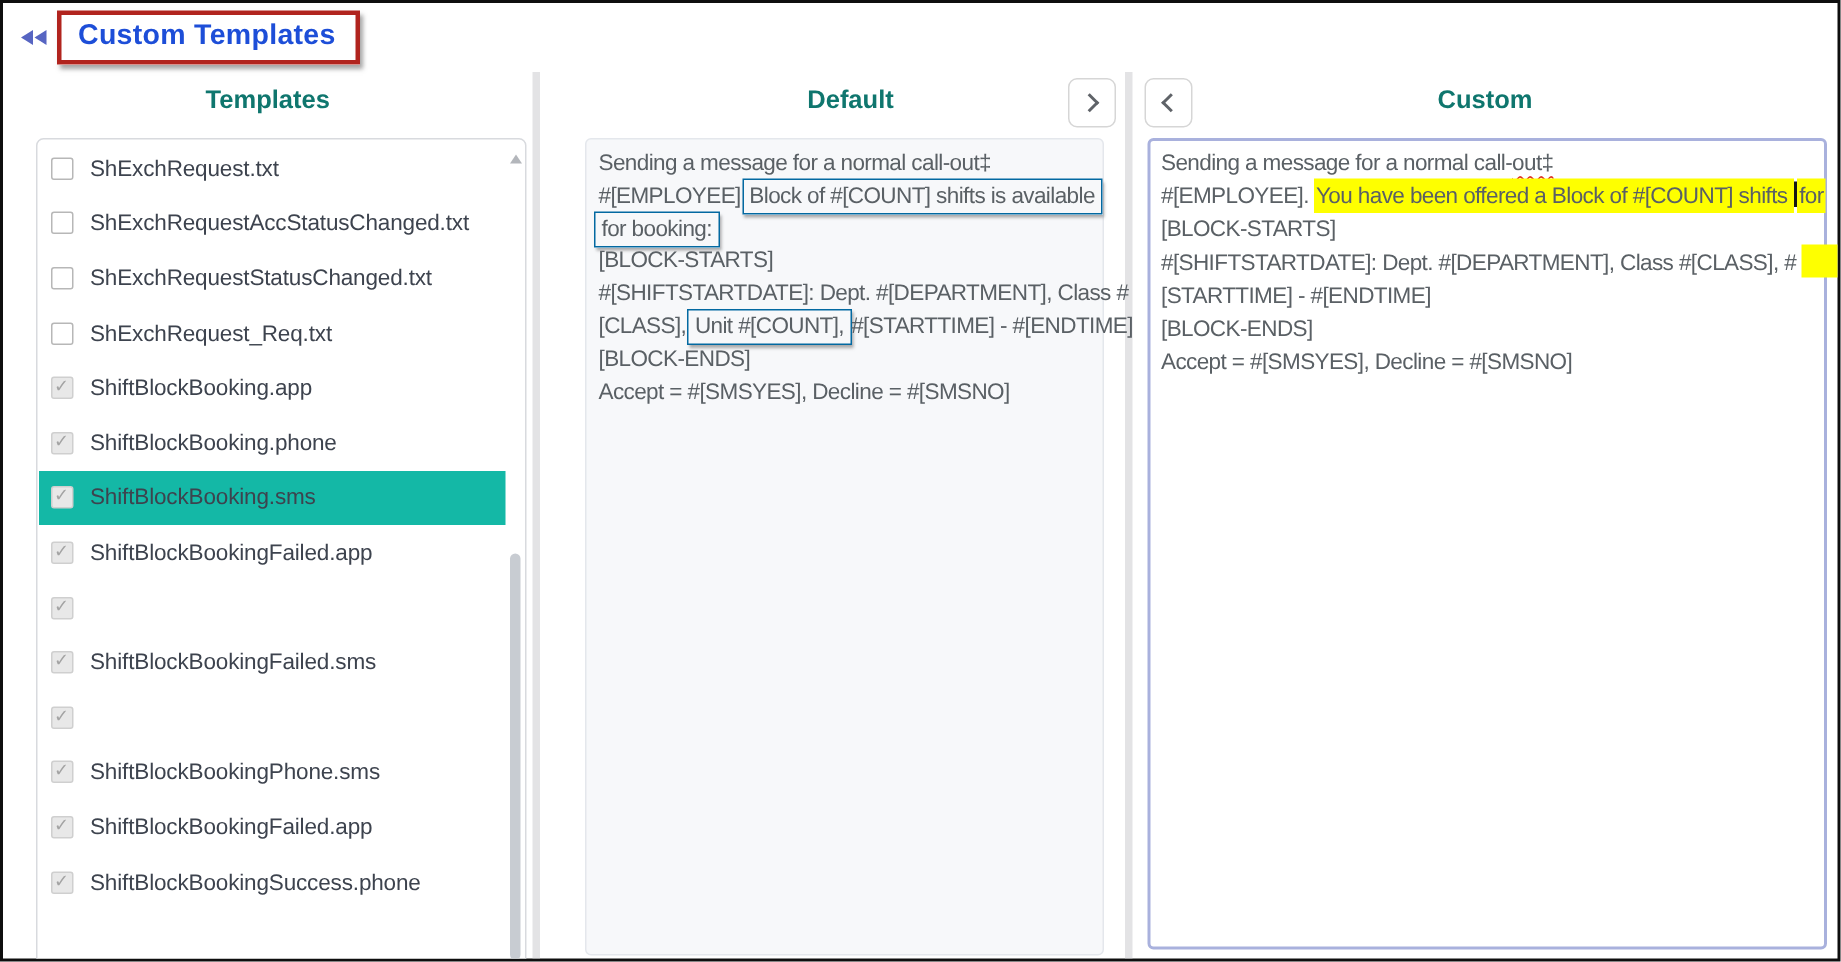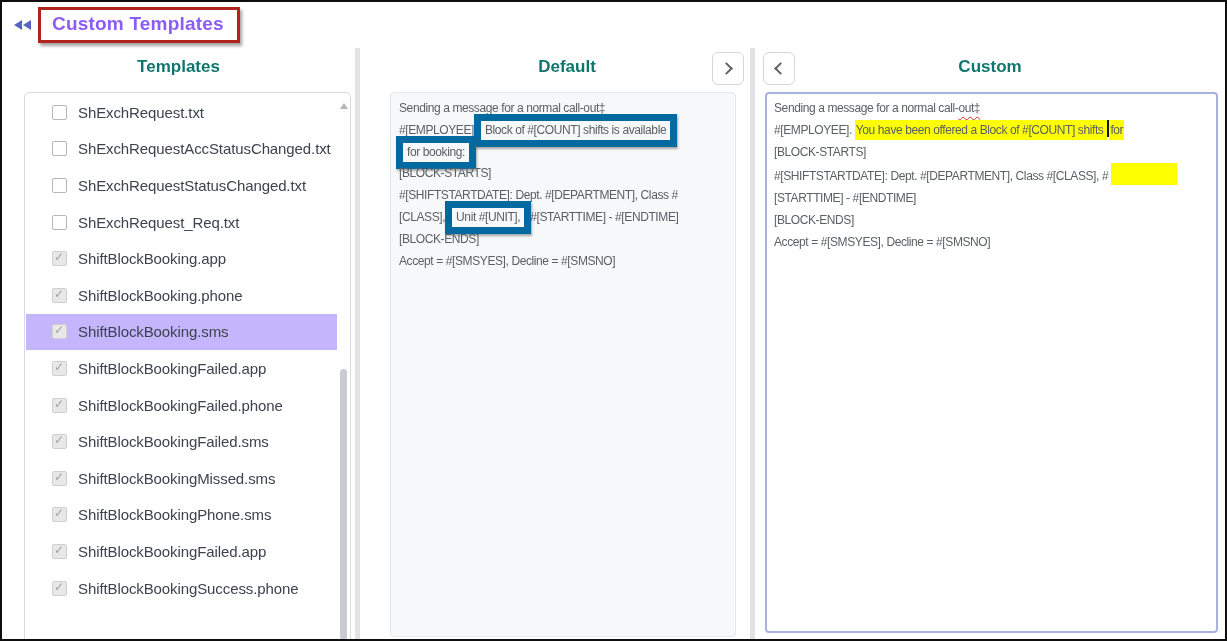--- a/index.html
+++ b/index.html
@@ -13,71 +13,71 @@
   }
   
   .hdr { height:46px; display:flex; align-items:center; padding-left:12px; }
   .collapse { display:flex; gap:1px; margin-right:7px; cursor:pointer; }
   .tri { width:0; height:0; border-top:5px solid transparent; border-bottom:5px solid transparent; border-right:8px solid #5765c2; }
   .title-annot {
     border:3px solid #b1241e;
     box-shadow:2px 3px 3px rgba(90,90,90,.55);
     padding:3px 13px 5px 11px;
   }
-  h1 { font-size:19px; font-weight:700; color:#8b5cf6; letter-spacing:.2px; }
+  h1 { font-size:19px; font-weight:700; color:#1d4ed8; letter-spacing:.2px; }
   
   .main { display:flex; height:591px; }
   .vdiv { width:5px; background:#e3e3e5; }
   .col { position:relative; }
   .col-templates { width:353px; }
   .col-default { width:366px;margin-left:24px; }
   .col-custom { flex:1; }
   h2 { font-size:17px; font-weight:700; color:#0f766e; text-align:center; margin-top:9px; }
   .col-head { position:relative; height:44px; }
   .col-head h2 { padding-top:9px; margin-top:0; }
   
   .listbox {
     position:absolute; left:22px; right:4px; top:44px; bottom:-4px;
     border:1px solid #d8dade; border-radius:5px 5px 0 0; background:#fff; overflow:hidden;
   }
   .rows { position:absolute; left:1px; top:1px; right:13px; bottom:0; }
-  .trow { height:36.6px; display:flex; align-items:center; padding-left:26px; gap:11px; cursor:pointer; }
-  .trow.selected { background:#c4b5fd; }
+  .trow { height:36.6px; display:flex; align-items:center; padding-left:8px; gap:11px; cursor:pointer; }
+  .trow.selected { background:#14b8a6; }
   .lbl { font-size:15px; letter-spacing:-.1px; color:#3d434e; white-space:nowrap; }
   .cb { width:15px; height:15px; flex:0 0 15px; border:1px solid #b7b7b7; border-radius:2px; background:#fff; position:relative; }
   .cb.checked { background:#e8e8e8; border-color:#cfcfcf; }
   .cb.checked::after { content:"\2713"; position:absolute; left:1px; top:-2px; font-size:12px; color:#a3a3a3; }
   .sbar { position:absolute; top:0; right:0; bottom:0; width:12px; }
   .sb-up { width:0; height:0; border:4px solid transparent; border-bottom:6px solid #b3b6bb; margin:6px auto 0; }
   .sb-thumb { position:absolute; top:276px; bottom:2px; left:2px; width:7px; border-radius:4px; background:#c8ccd2; cursor:grab; }
   
   .nav-btn {
     position:absolute; top:4px; width:32px; height:33px;
     background:#fff; border:1px solid #d6d6d6; border-radius:6px;
     display:flex; align-items:center; justify-content:center; cursor:pointer;
   }
   .nav-btn.to-right { right:6px; }
   .nav-btn.to-left { left:8px; }
   .chev { width:9px; height:9px; border-right:2px solid #5f6368; border-bottom:2px solid #5f6368; }
   .chev.r { transform:rotate(-45deg); margin-left:-3px; }
   .chev.l { transform:rotate(135deg); margin-right:-3px; }
   
-  .ta { position:absolute; top:44px; font-size:12px; line-height:21.8px; color:#5a6065; letter-spacing:-.4px; }
+  .ta { position:absolute; top:44px; font-size:15px; line-height:21.8px; color:#5a6065; letter-spacing:-.4px; }
   .ta-default {
     left:6px; width:346px; bottom:2px;
     background:#f7f8fa; border:1px solid #e4e7ec; border-radius:4px; padding:5px 8px;
   }
   .ta-custom {
     left:10px; right:7px; bottom:6px;
     background:#fff; border:2px solid #a9b1dd; border-radius:4px; padding:4px 7px;
     cursor:text;
   }
   .tline { white-space:pre; min-height:21.8px; }
   .redbox {
-    border:7px solid #0369a1; padding:2px 4px 3px;
+    border:1px solid #0369a1; padding:2px 4px 3px;
     margin-left:-3px; margin-right:-4px;
     box-shadow:1px 2px 2px rgba(90,90,90,.5);
   }
   .hl { background:#feff00; padding:3px 1px; }
   .hlblock { display:inline-block; width:66px; height:22px; background:#feff00; vertical-align:-5px; }
   .caret { display:inline-block; width:2px; height:17px; background:#161616; vertical-align:-3px; }
   .squiggle {
     text-decoration:underline; text-decoration-style:wavy;
     text-decoration-color:#d93025; text-decoration-thickness:1px; text-underline-offset:4px;
   }
@@ -128,29 +128,27 @@
           <div class="trow selected">
             <span class="cb checked"></span>
             <span class="lbl">ShiftBlockBooking.sms</span>
           </div>
           <div class="trow">
             <span class="cb checked"></span>
             <span class="lbl">ShiftBlockBookingFailed.app</span>
           </div>
           <div class="trow">
             <span class="cb checked"></span>
-            <span class="lbl">ShiftBlockBookingFailed.phone</span>
           </div>
           <div class="trow">
             <span class="cb checked"></span>
             <span class="lbl">ShiftBlockBookingFailed.sms</span>
           </div>
           <div class="trow">
             <span class="cb checked"></span>
-            <span class="lbl">ShiftBlockBookingMissed.sms</span>
           </div>
           <div class="trow">
             <span class="cb checked"></span>
             <span class="lbl">ShiftBlockBookingPhone.sms</span>
           </div>
           <div class="trow">
             <span class="cb checked"></span>
             <span class="lbl">ShiftBlockBookingFailed.app</span>
           </div>
           <div class="trow">
@@ -173,21 +171,21 @@
       <button class="nav-btn to-right">
         <span class="chev r"></span>
       </button>
     </div>
     <div class="ta ta-default" id="default-text">
         <div class="tline"><span>Sending a message for a normal call-out‡</span></div>
         <div class="tline"><span>#[EMPLOYEE] </span><span class="redbox">Block of #[COUNT] shifts is available</span></div>
         <div class="tline"><span class="redbox">for booking:</span></div>
         <div class="tline"><span>[BLOCK-STARTS]</span></div>
         <div class="tline"><span>#[SHIFTSTARTDATE]: Dept. #[DEPARTMENT], Class #</span></div>
-        <div class="tline"><span>[CLASS], </span><span class="redbox">Unit #[UNIT],</span><span> #[STARTTIME] - #[ENDTIME]</span></div>
+        <div class="tline"><span>[CLASS], </span><span class="redbox">Unit #[COUNT],</span><span> #[STARTTIME] - #[ENDTIME]</span></div>
         <div class="tline"><span>[BLOCK-ENDS]</span></div>
         <div class="tline"><span>Accept = #[SMSYES], Decline = #[SMSNO]</span></div>
       </div>
   </section>
 
   <div class="vdiv"></div>
 
   <section class="col col-custom">
     <div class="col-head">
       <button class="nav-btn to-left">

